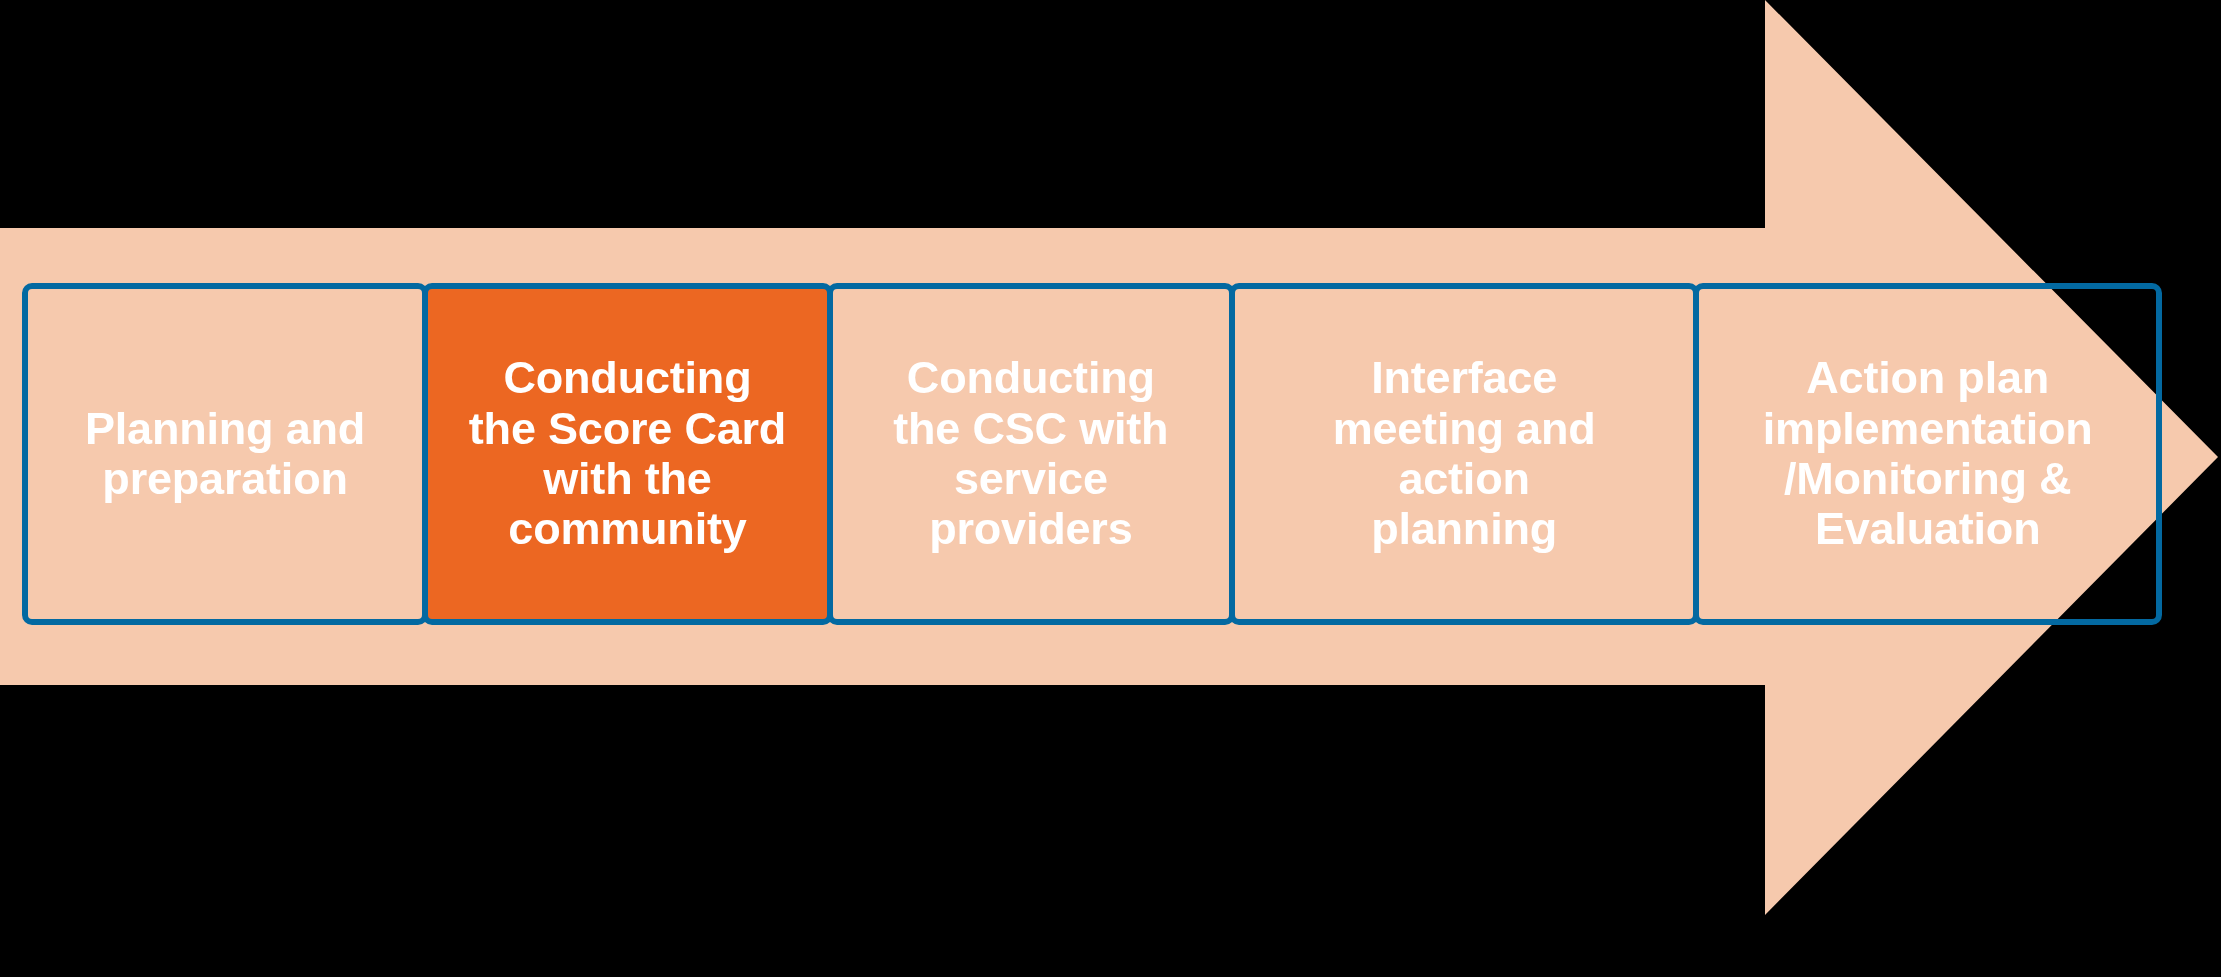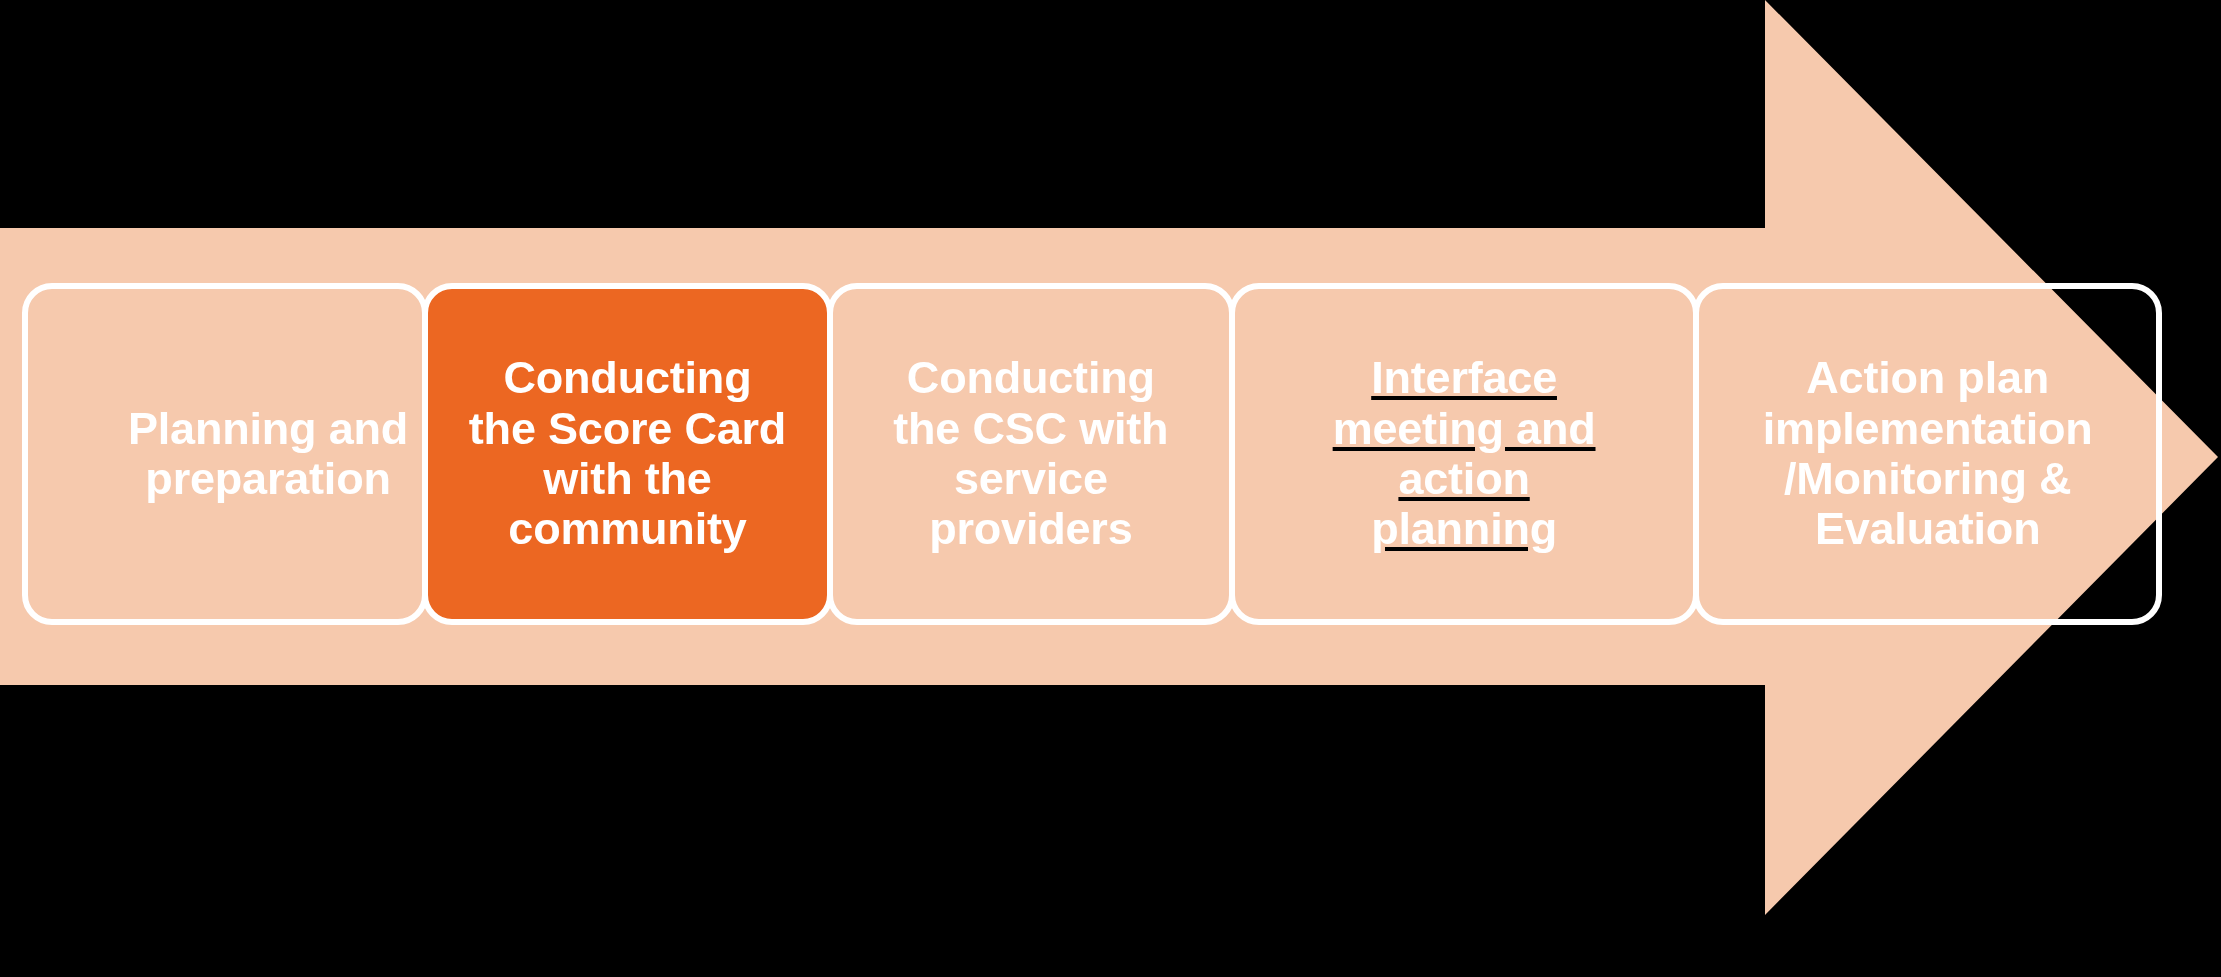--- a/index.html
+++ b/index.html
@@ -40,22 +40,22 @@
     width: 2140px;
     height: 342px;
     display: flex;
     flex-direction: row;
     align-items: stretch;
   }
 
   .step-box {
     position: relative;
     box-sizing: border-box;
-    border: 6px solid #ffffff;
-    border-radius: 30px;
+    border: 6px solid #0369a1;
+    border-radius: 10px;
     display: flex;
     align-items: center;
     justify-content: center;
     padding: 8px 14px;
     background: transparent;
   }
   
   .step-box + .step-box {
     margin-left: -6px;
   }
@@ -74,24 +74,24 @@
     font-family: "Liberation Sans", sans-serif;
     font-weight: bold;
     font-size: 45px;
     line-height: 1.12;
     text-align: center;
     letter-spacing: -0.2px;
     white-space: pre-line;
   }
 
   
-  .w1 { width: 432px; justify-content: flex-end; }
+  .w1 { width: 432px; }
   .w2 { width: 437px; }
   .w3 { width: 434px; }
-  .w4 { width: 501px; text-decoration: underline; }
+  .w4 { width: 501px; }
   .w5 { width: 499px; }
 </style>
 </head>
 <body>
 
 <div id="canvas">
 
   <svg id="arrow-svg" viewBox="0 0 2221 977" preserveAspectRatio="none" aria-hidden="true">
     <polygon points="0,228 1765,228 1765,0 2218,457 1765,915 1765,685 0,685" fill="#F6C9AD"></polygon>
   </svg>

